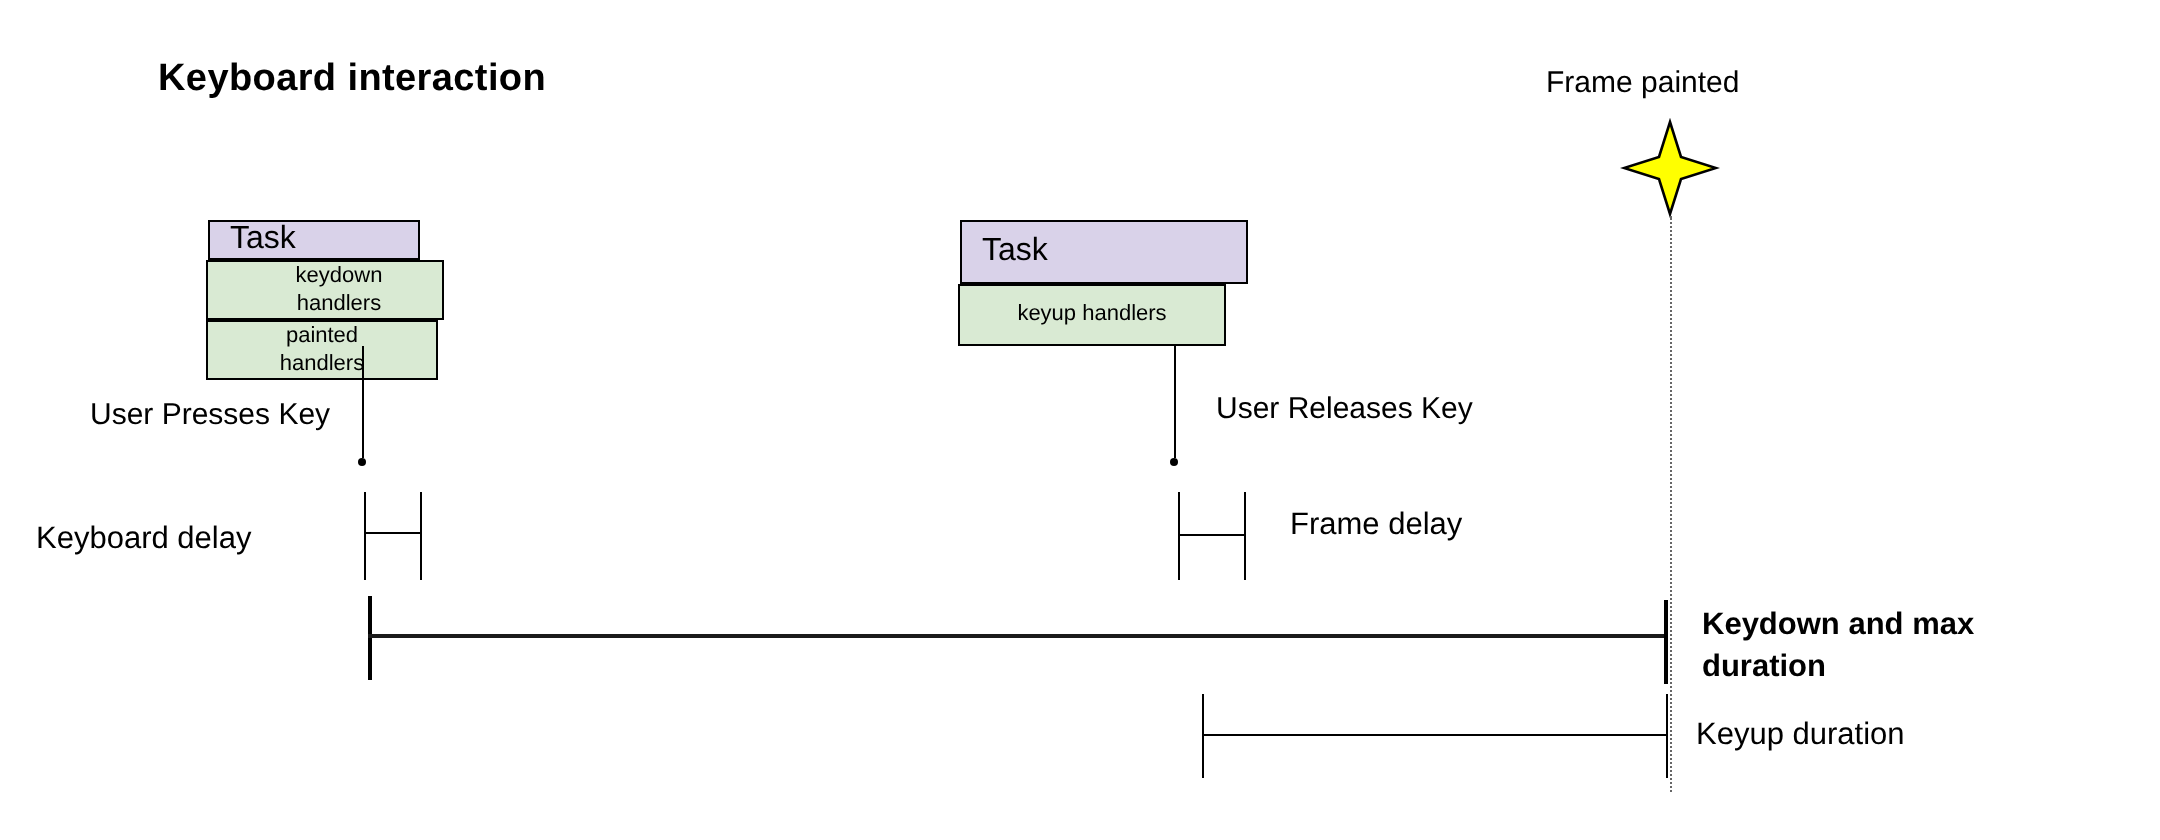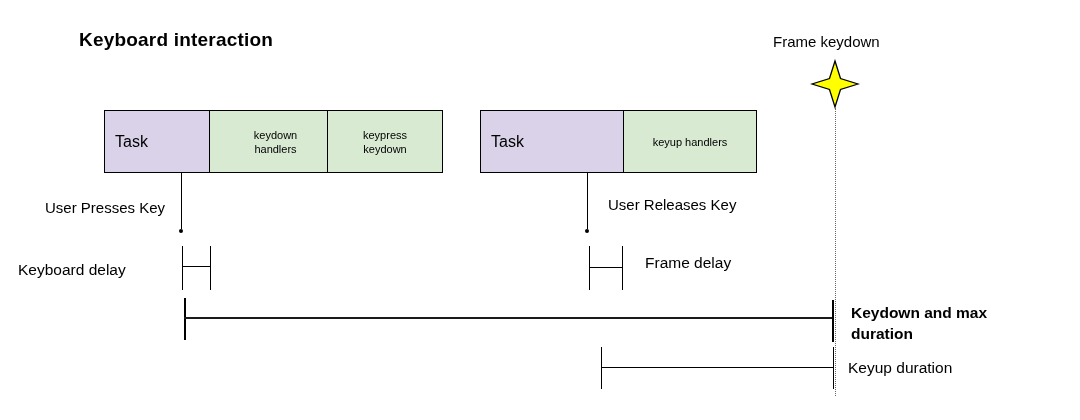--- a/index.html
+++ b/index.html
@@ -19,20 +19,21 @@
     font-size: 19px; font-weight: bold;
     letter-spacing: 0.2px;
     margin-left: 48px;
   }
 
   
   .taskbar {
     display: flex;
     height: 63px;
     top: 110px;
+    flex-direction: column;
   }
   .taskbar .cell {
     box-sizing: border-box;
     border: 1px solid #000000;
     height: 63px;
     display: flex;
     align-items: center;
   }
   .taskbar .cell + .cell { margin-left: -1px; }
   .cell.task {
@@ -82,36 +83,36 @@
   .frame-painted { left: 773px; top: 33px; font-size: 15px; }
   .star-wrap { left: 810px; top: 59px; width: 50px; height: 50px; }
 </style>
 </head>
 <body>
 
 <div id="stage">
 
   <div class="abs title">Keyboard interaction</div>
 
-  <div class="abs frame-painted">Frame keydown</div>
+  <div class="abs frame-painted">Frame painted</div>
   <div class="abs star-wrap">
     <svg width="50" height="50" viewBox="0 0 50 50">
       <polygon points="25,2 30.5,19.5 48,25 30.5,30.5 25,48 19.5,30.5 2,25 19.5,19.5" fill="#ffff00" stroke="#000000" stroke-width="1.3" stroke-linejoin="miter"></polygon>
     </svg>
   </div>
 
   <div class="abs dotted-vline" style="left:835px; top:108px; height:288px;"></div>
 
   <div id="group1" class="abs taskbar">
     <div class="cell task">Task</div>
     <div class="cell handler handler1">
       <span>keydown handlers</span>
     </div>
     <div class="cell handler handler2">
-      <span>keypress keydown</span>
+      <span>painted handlers</span>
     </div>
   </div>
 
   <div id="group2" class="abs taskbar">
     <div class="cell task">Task</div>
     <div class="cell handler handler1">
       <span>keyup handlers</span>
     </div>
   </div>
 

